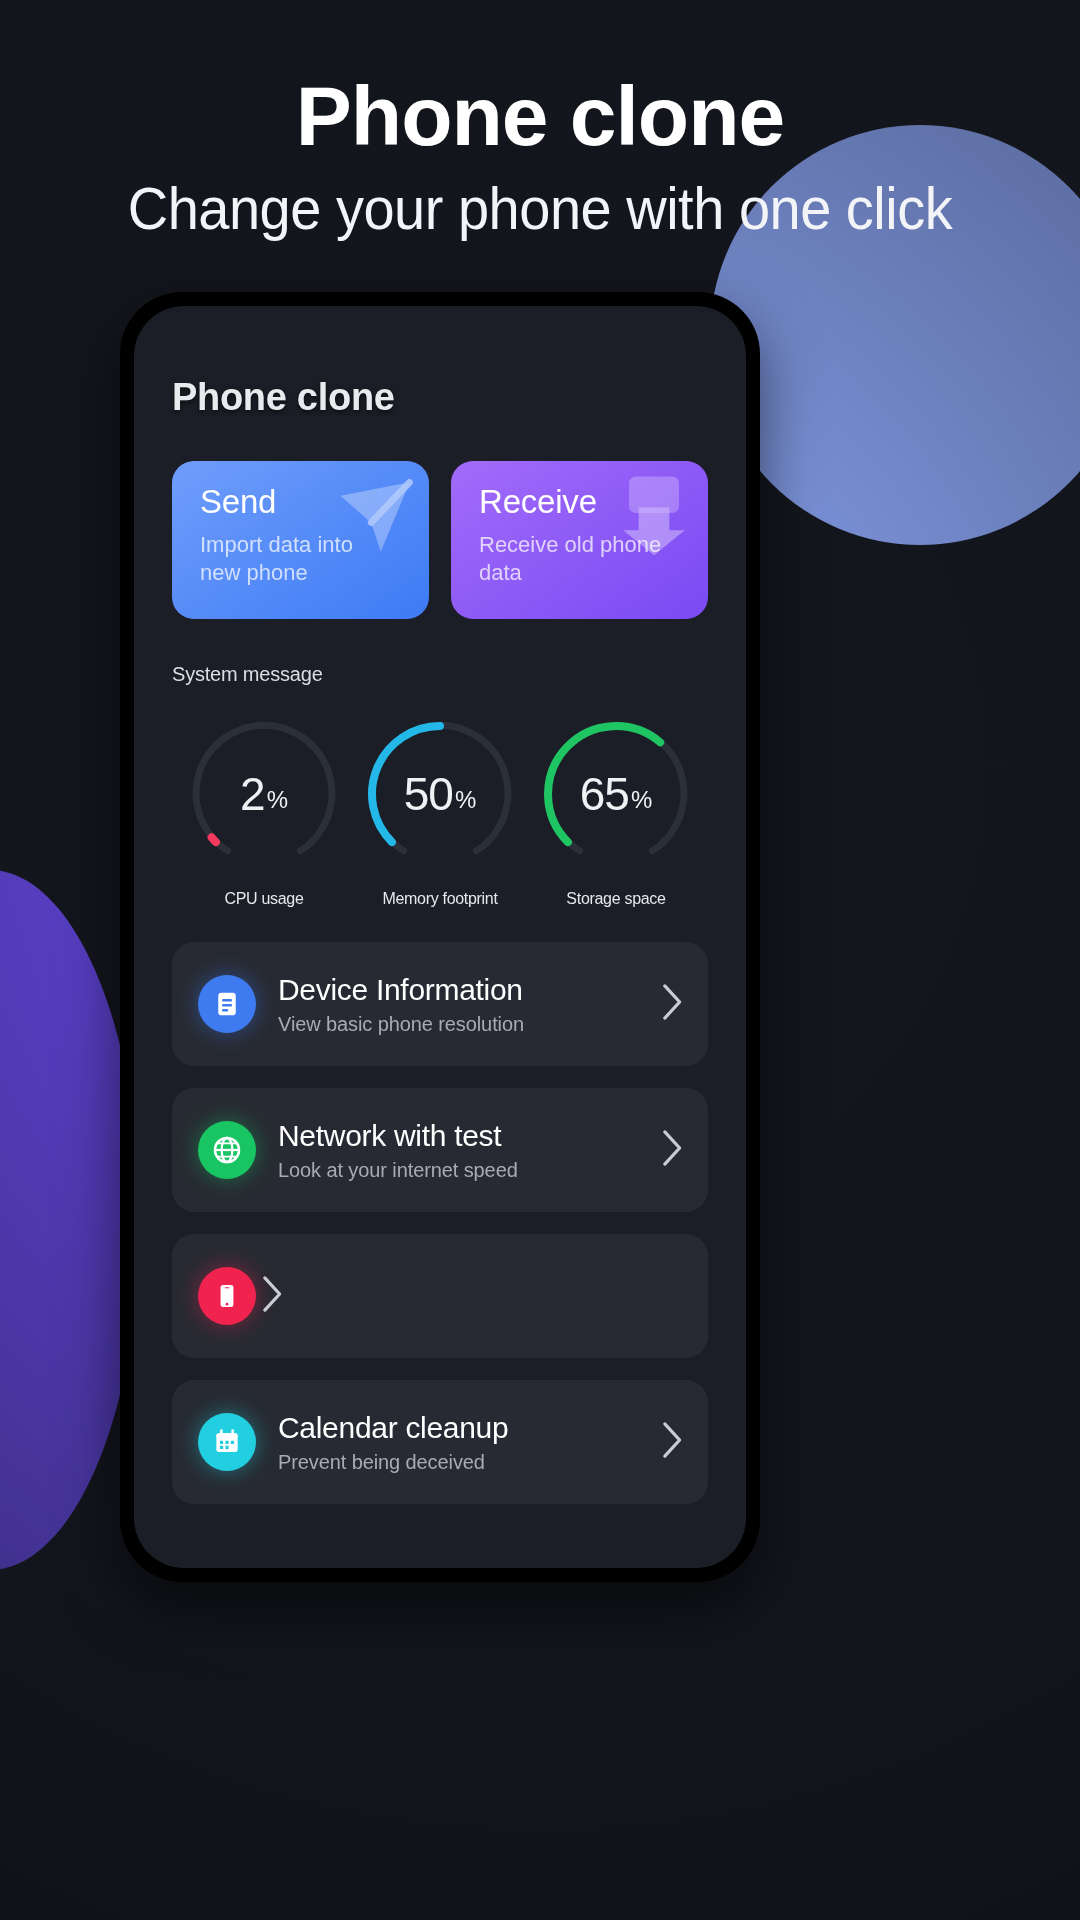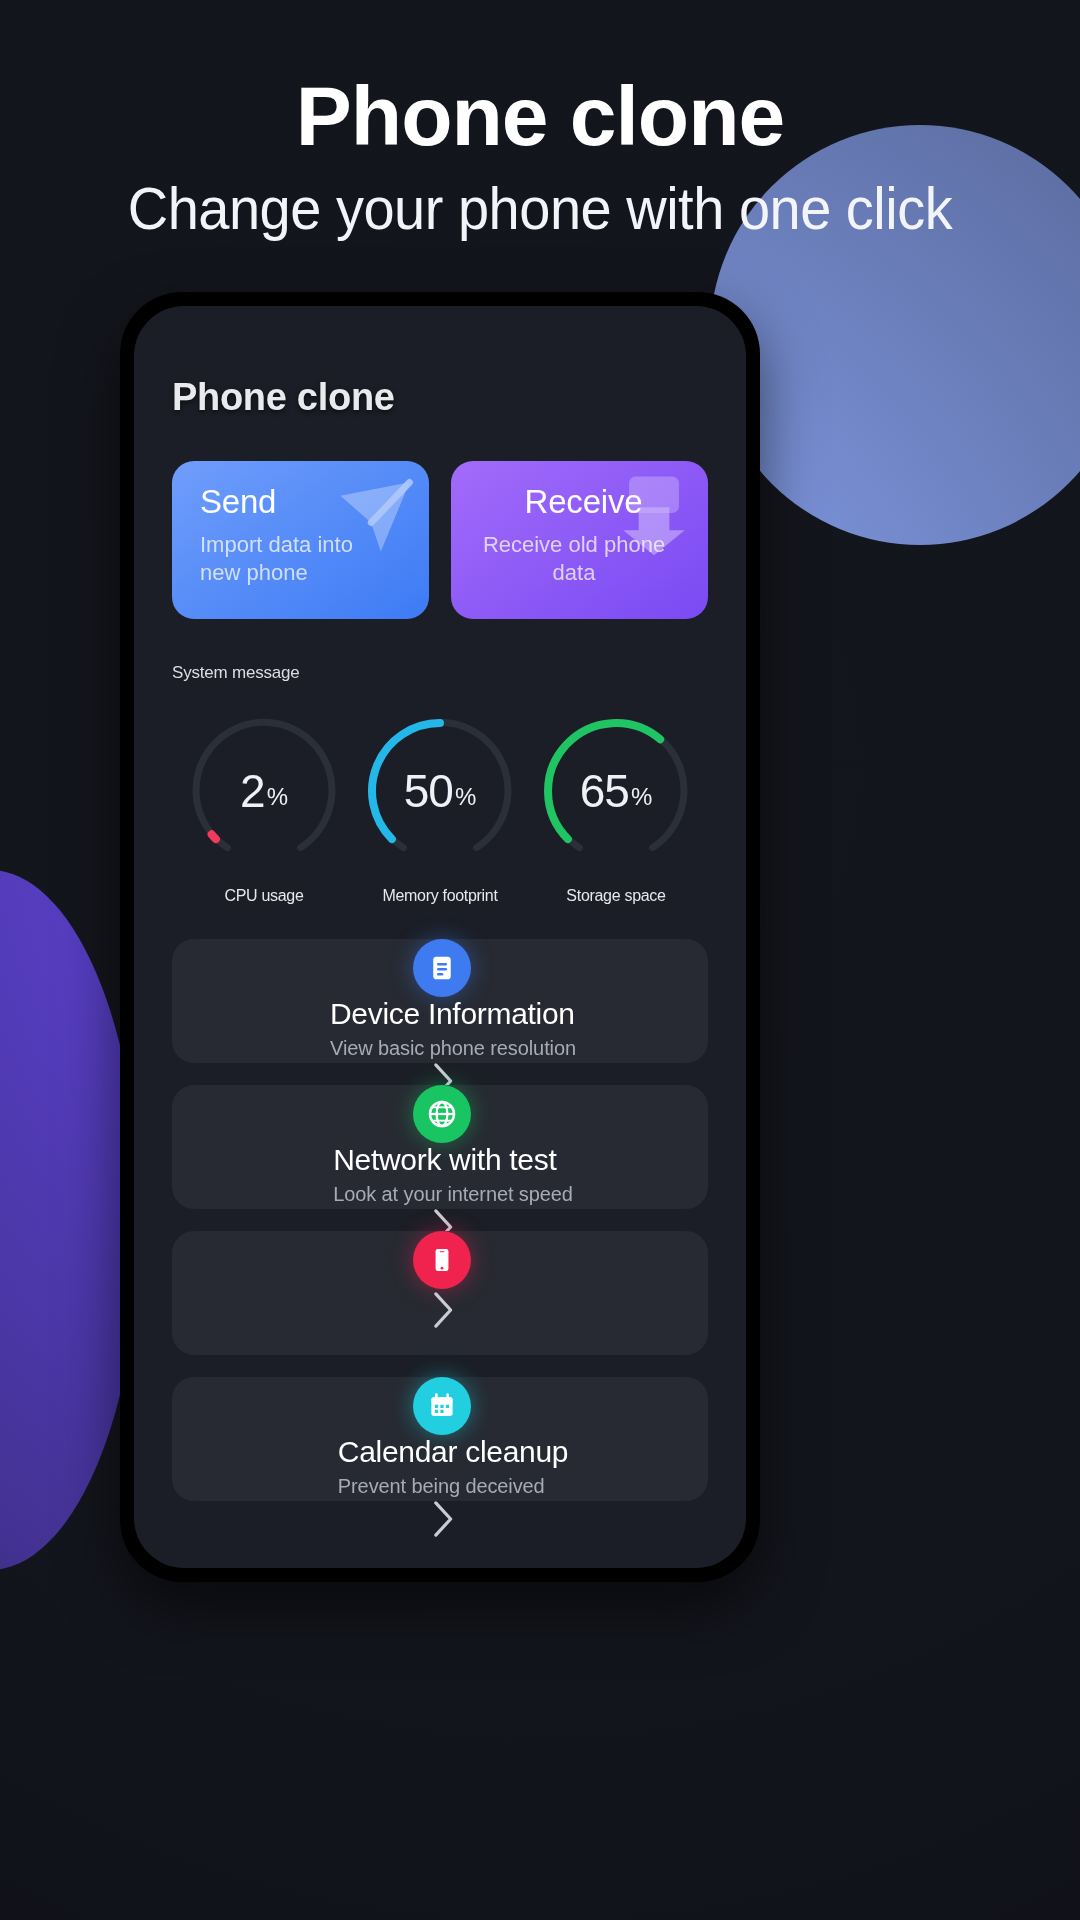--- a/index.html
+++ b/index.html
@@ -87,21 +87,21 @@
   .cards{ display:flex; gap:22px; }
   .card{
     flex:1;
     height:158px;
     border-radius:22px;
     position:relative;
     overflow:hidden;
     padding:22px 20px 8px 28px;
   }
   .card.send{ background:linear-gradient(145deg,#6f9dfb 0%,#3d7bf5 100%); }
-  .card.receive{ background:linear-gradient(145deg,#a26bfa 0%,#7a4af3 100%);text-align:center; }
+  .card.receive{ background:linear-gradient(145deg,#a26bfa 0%,#7a4af3 100%); }
   .card h3{
     font-size:33px;
     font-weight:normal;
     color:#ffffff;
     letter-spacing:-0.2px;
     position:relative; z-index:2;
   }
   .card p{
     margin-top:10px;
     font-size:22px;
@@ -114,21 +114,21 @@
     position:absolute;
     right:6px; top:6px;
     width:96px; height:96px;
     opacity:.55;
     z-index:1;
   }
 
   
   .section-label{
     margin-top:44px;
-    font-size:17px;
+    font-size:20px;
     color:#dcdee4;
     letter-spacing:-0.2px;
   }
 
   .gauges{
     margin-top:28px;
     display:flex;
     justify-content:space-between;
     padding:0 4px;
   }
@@ -152,21 +152,20 @@
 
   
   .rows{ margin-top:34px; display:flex; flex-direction:column; gap:22px; }
   .row{
     height:124px;
     background:#272a32;
     border-radius:22px;
     display:flex;
     align-items:center;
     padding:0 22px 0 26px;
-    flex-direction:column;
   }
   .row .badge{
     width:58px; height:58px;
     border-radius:50%;
     display:flex; align-items:center; justify-content:center;
     flex:0 0 58px;
   }
   .row .txt{ margin-left:22px; flex:1; min-width:0; }
   .row .t1{
     font-size:30px;

